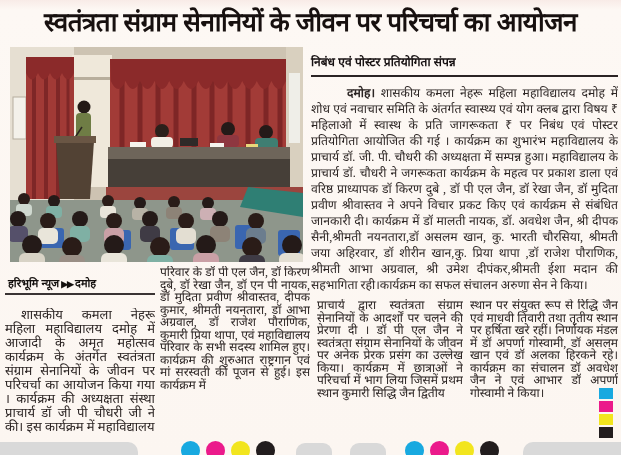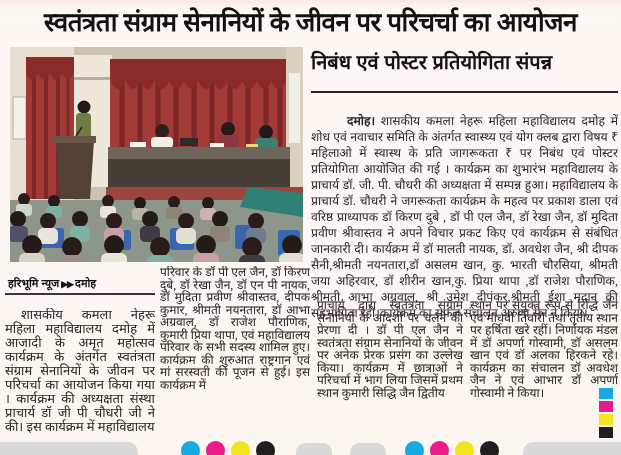--- a/index.html
+++ b/index.html
@@ -35,22 +35,22 @@
   .col1{left:5px;  top:308px; width:150px; height:126px; font-size:13px; line-height:14px;}
   .col1 p{margin:0; text-indent:16px;}
   .col2{left:160px; top:266px; width:150px; height:163px;}
   .col3{left:317px; top:299px; width:146px; height:128px;}
   .col4{left:470px; top:299px; width:148px; height:118px;}
   .col p{margin:0;}
   .side{
     position:absolute; left:311px; top:52px; width:307px; height:240px;
   }
   .side h2{
-    margin:0 0 20px 0; padding:0 0 19px 0;
-    font-family:"Liberation Sans", sans-serif; font-size:20px; line-height:20px;
+    margin:0 0 8px 0; padding:0 0 3px 0;
+    font-family:"Liberation Sans", sans-serif; font-size:12px; line-height:20px;
     font-weight:700; color:#171112; border-bottom:2px solid #2a2324; white-space:nowrap;
   }
   .side .body{
     text-align:justify; font-size:12.2px; line-height:16px; color:#2b2423;
     height:212px; overflow:hidden;
   }
   .side .body .ind{display:inline-block; width:16px;}
   b.dateline{font-weight:700;margin-left:20px;}
   
   .greybar{position:absolute; background:#d9d9d9; border-radius:10px; height:22px; top:442px;}

